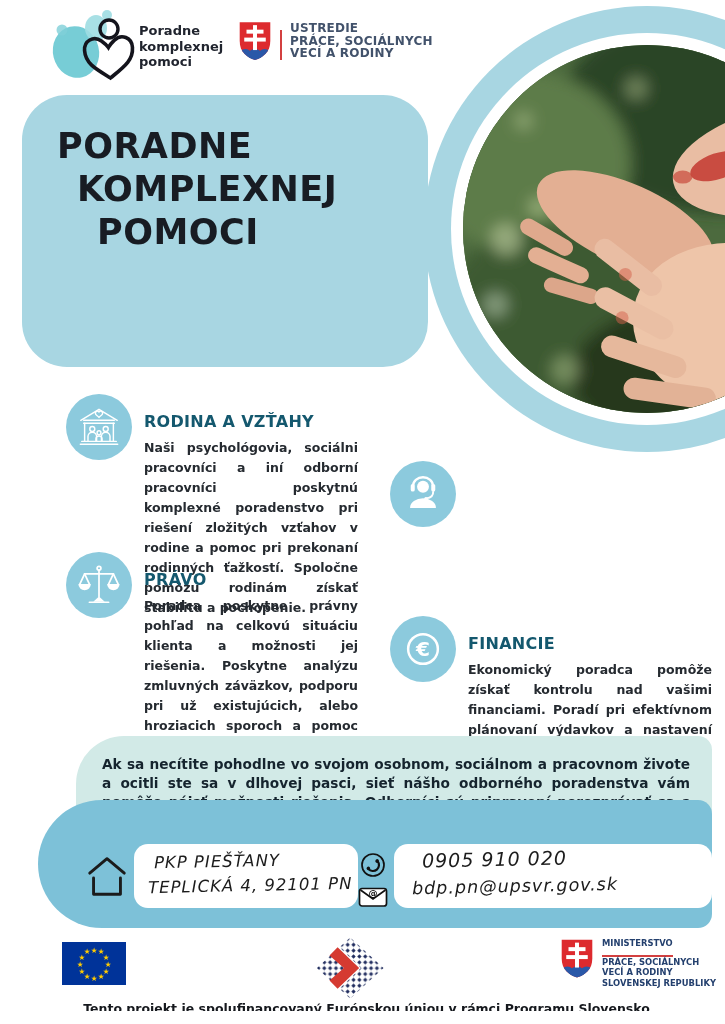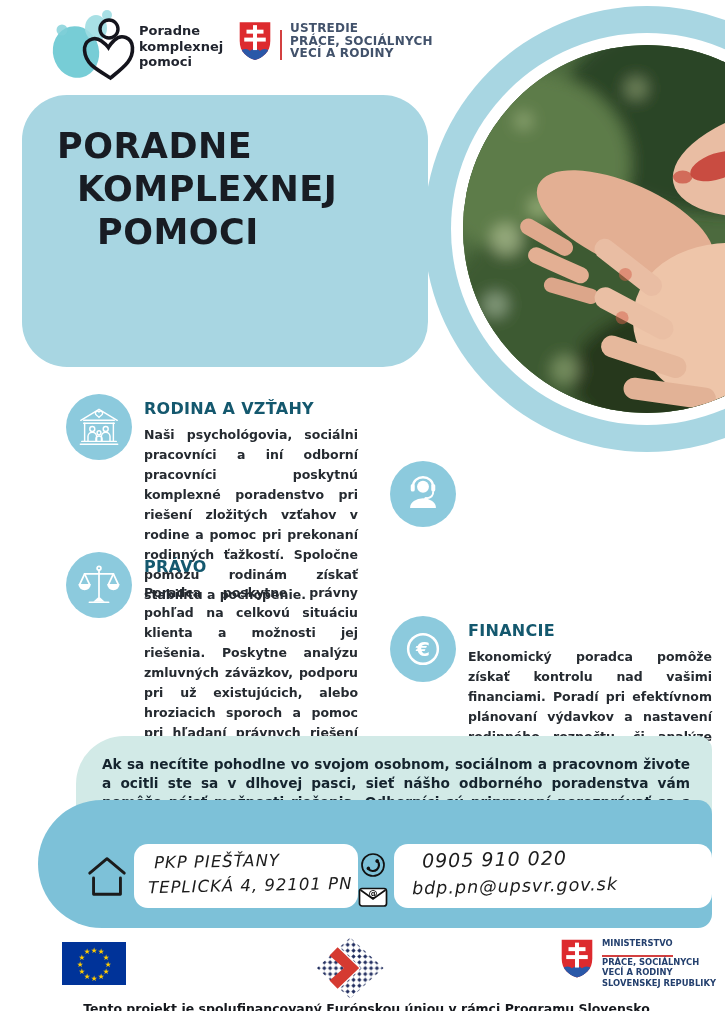--- a/index.html
+++ b/index.html
@@ -26,21 +26,21 @@
   .photo-white{position:absolute;inset:27px;border-radius:50%;background:#fff;}
   .photo{position:absolute;inset:39px;border-radius:50%;overflow:hidden;background:#46663a;}
   .photo svg{display:block;width:100%;height:100%;}
 
   
   .service{position:absolute;}
   .icon-circle{position:absolute;left:0;top:4px;width:66px;height:66px;border-radius:50%;background:#8ccadd;
                display:flex;align-items:center;justify-content:center;}
   .icon-circle svg{width:46px;height:46px;}
   .svc-body{margin-left:78px;}
-  .svc-title{font-size:16px;font-weight:bold;color:#14586e;letter-spacing:.3px;margin-top:9px;}
+  .svc-title{font-size:16px;font-weight:bold;color:#14586e;letter-spacing:.3px;margin-top:22px;}
   .svc-text{margin-top:7px;font-size:12.5px;line-height:20px;font-weight:600;color:#252a30;text-align:justify;}
   #svc-rodina{left:66px;top:390px;width:292px;}
   #svc-pravo{left:66px;top:548px;width:292px;}
   #svc-dusevne{left:390px;top:457px;width:322px;}
   #svc-financie{left:390px;top:612px;width:322px;}
 
   
   .info-box{left:76px;top:736px;width:636px;height:130px;background:#d2eae7;border-radius:48px 14px 14px 48px;}
   .info-text{position:absolute;left:26px;top:19px;width:588px;font-size:13.7px;line-height:19px;
              font-weight:600;color:#15242e;text-align:justify;}

